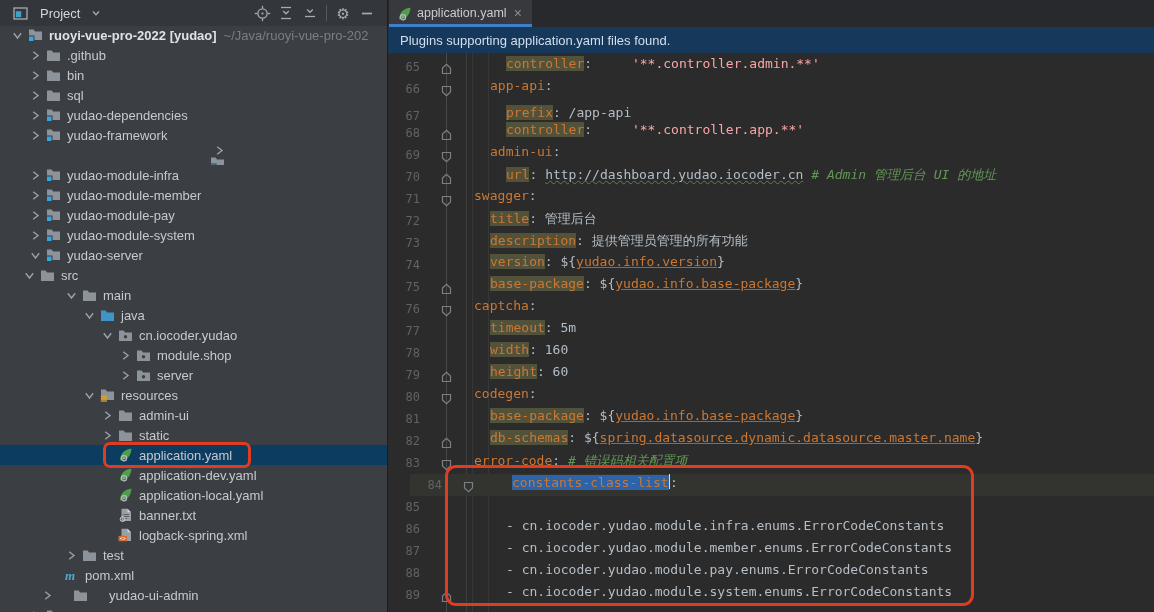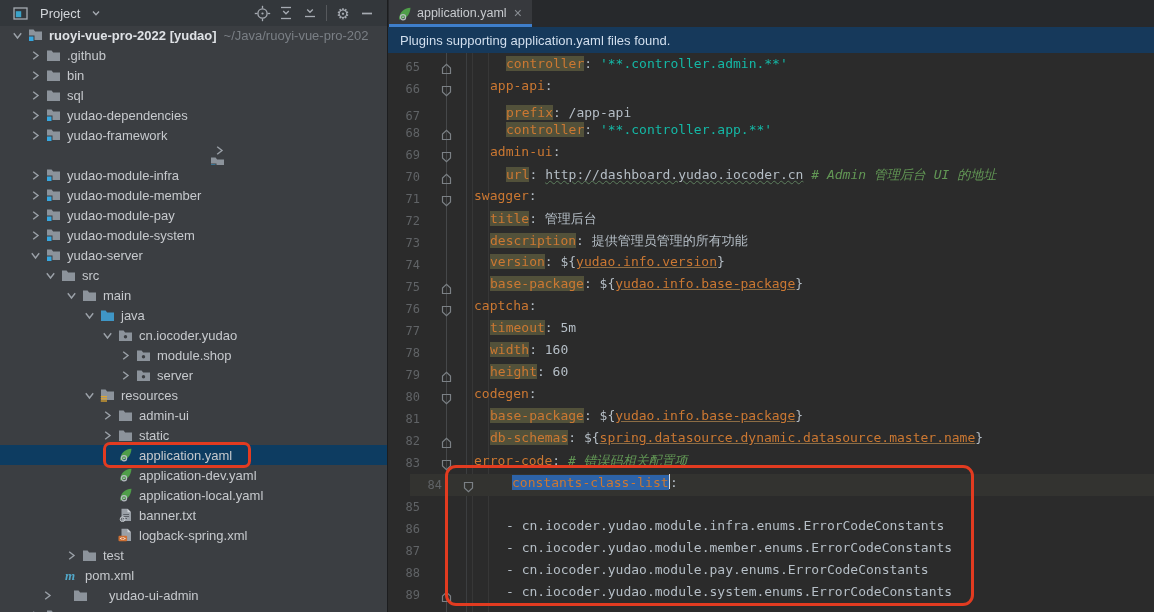--- a/index.html
+++ b/index.html
@@ -46,21 +46,21 @@
   .cline{position:absolute;left:0;width:100%;height:22px;}
   .cline.cur{background:#333330;margin-left:22px;}
   .num{position:absolute;left:0;top:0;width:32px;text-align:right;color:#606366;
        font:12px "DejaVu Sans Mono",monospace;line-height:22px;}
   .fold{position:absolute;left:53px;top:5px;width:11px;height:12px;}
   .codetext{position:absolute;top:0;line-height:22px;font:13px "DejaVu Sans Mono",monospace;white-space:pre;}
   .k{color:#cc7832;}
   .hl{background:#52513a;}
   .selword{background:#2d63a8;}
   .p{color:#b5bec6;}
-  .s{color:#14b8a6;}
+  .s{color:#fca5a5;margin-left:32px;}
   .c{color:#629755;font-style:italic;}
   .r{color:#cc7832;text-decoration:underline;text-decoration-color:#8c6d45;}
   .u{color:#b5bec6;text-decoration:underline;text-decoration-style:wavy;
      text-decoration-color:#5d7d5d;text-decoration-thickness:1px;}
   .caret{display:inline-block;width:1.5px;height:15px;background:#dcdcdc;vertical-align:-2px;}
   
   .annot{position:absolute;border:3px solid #e23b20;pointer-events:none;z-index:9;box-sizing:border-box;}
   #annot-tree{left:103px;top:442px;width:148px;height:26px;border-radius:7px;}
   #annot-code{left:445px;top:465px;width:529px;height:141px;border-radius:11px;border-width:3.5px;}
 </style>
@@ -278,21 +278,21 @@
             </svg>
           </span>
           <span class="ticon">
             <svg width="15" height="14" viewBox="0 0 15 14">
               <path d="M1 1.6 h4.6 l1.5 1.9 H14 V12 H1 Z" fill="#8c939b"></path>
               <rect x="0.5" y="8" width="5.5" height="5.5" fill="#36a7e0" stroke="#3b3e42" stroke-width="1"></rect>
             </svg>
           </span>
           <span class="tlabel">yudao-server</span>
         </div>
-        <div class="trow" style="top: 240px; padding-left: 41px;">
+        <div class="trow" style="top: 240px; padding-left: 20px;">
           <span class="chev exp">
             <svg width="11" height="11" viewBox="0 0 11 11">
               <polyline points="3.2,1.8 8,5.5 3.2,9.2" fill="none" stroke="#9ba1a8" stroke-width="1.4"></polyline>
             </svg>
           </span>
           <span class="ticon">
             <svg width="15" height="13" viewBox="0 0 15 13">
               <path d="M1 1.6 h4.6 l1.5 1.9 H14 V12 H1 Z" fill="#8c939b"></path>
             </svg>
           </span>

